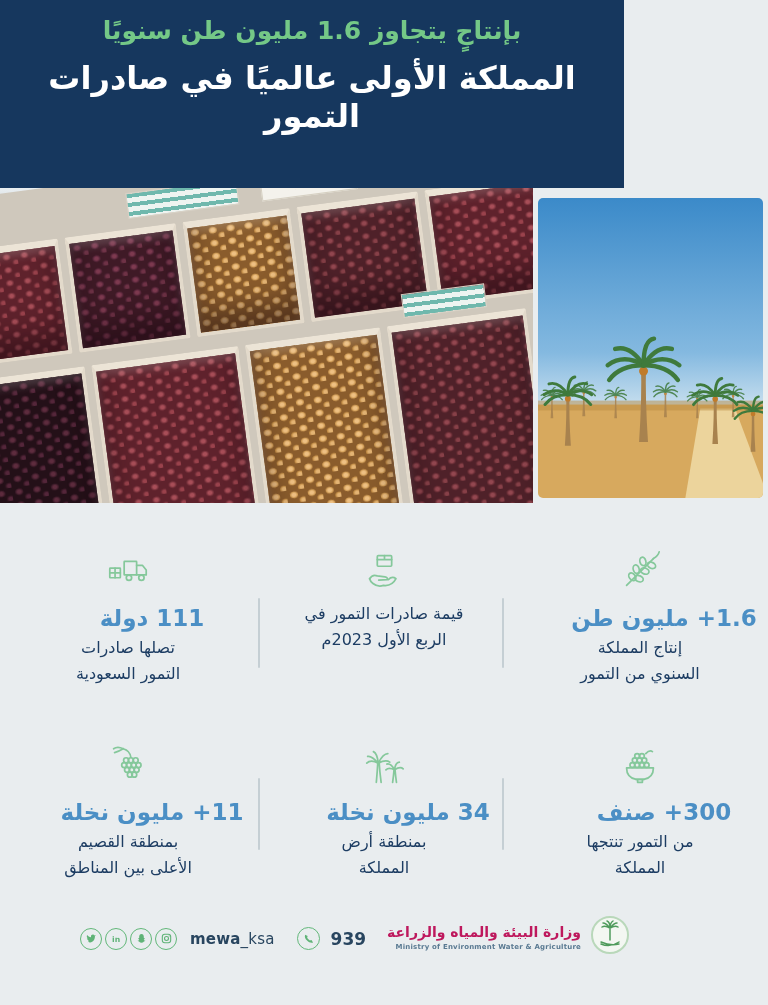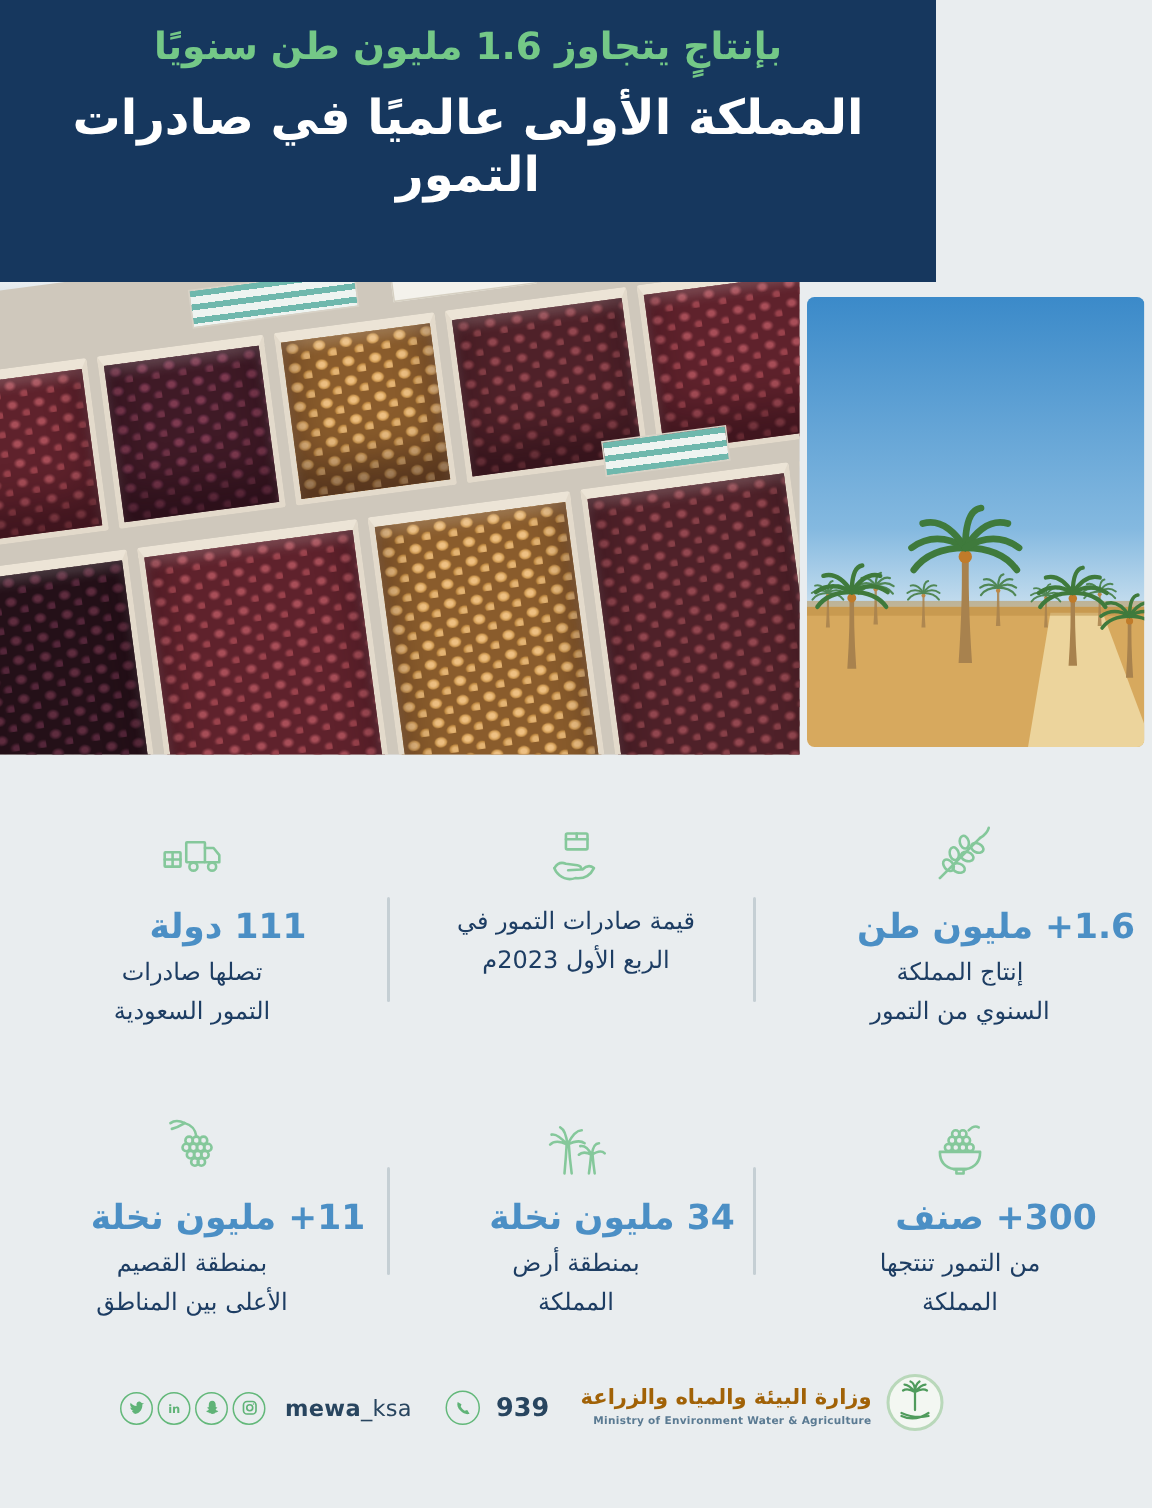--- a/index.html
+++ b/index.html
@@ -58,21 +58,21 @@
   .footer { position:absolute; left:0; top:891px; width:640px; height:114px;margin-left:36px; }
   .social-row { position:absolute; left:44px; top:36px; display:flex; align-items:center; }
   .soc { width:22px; height:22px; border:1.5px solid #63b87a; border-radius:50%; margin-right:3px;
          display:flex; align-items:center; justify-content:center; background:transparent; }
   .handle { margin-left:10px; font-size:15px; color:#28455f; letter-spacing:.2px; }
   .handle b { font-weight:800; }
   .phone-wrap { margin-left:22px; display:flex; align-items:center; }
   .phone-num { margin-left:8px; font-size:17px; font-weight:bold; color:#28455f;text-align:center; }
   .ministry { position:absolute; right:46px; top:24px; display:flex; align-items:center; }
   .ministry-text { text-align:right; margin-right:9px; }
-  .ministry-ar { font-size:14px; font-weight:bold; color:#a16207; direction:rtl; }
+  .ministry-ar { font-size:14px; font-weight:bold; color:#be185d; direction:rtl; }
   .ministry-en { font-size:7px; color:#5a7a92; margin-top:3px; letter-spacing:.2px;font-weight:bold; }
 </style>
 </head>
 <body>
 
 <div class="stage">
 
   <div class="header">
     <div class="tagline">بإنتاجٍ يتجاوز 1.6 مليون طن سنويًا</div>
     <div class="title">المملكة الأولى عالميًا في صادرات التمور</div>

